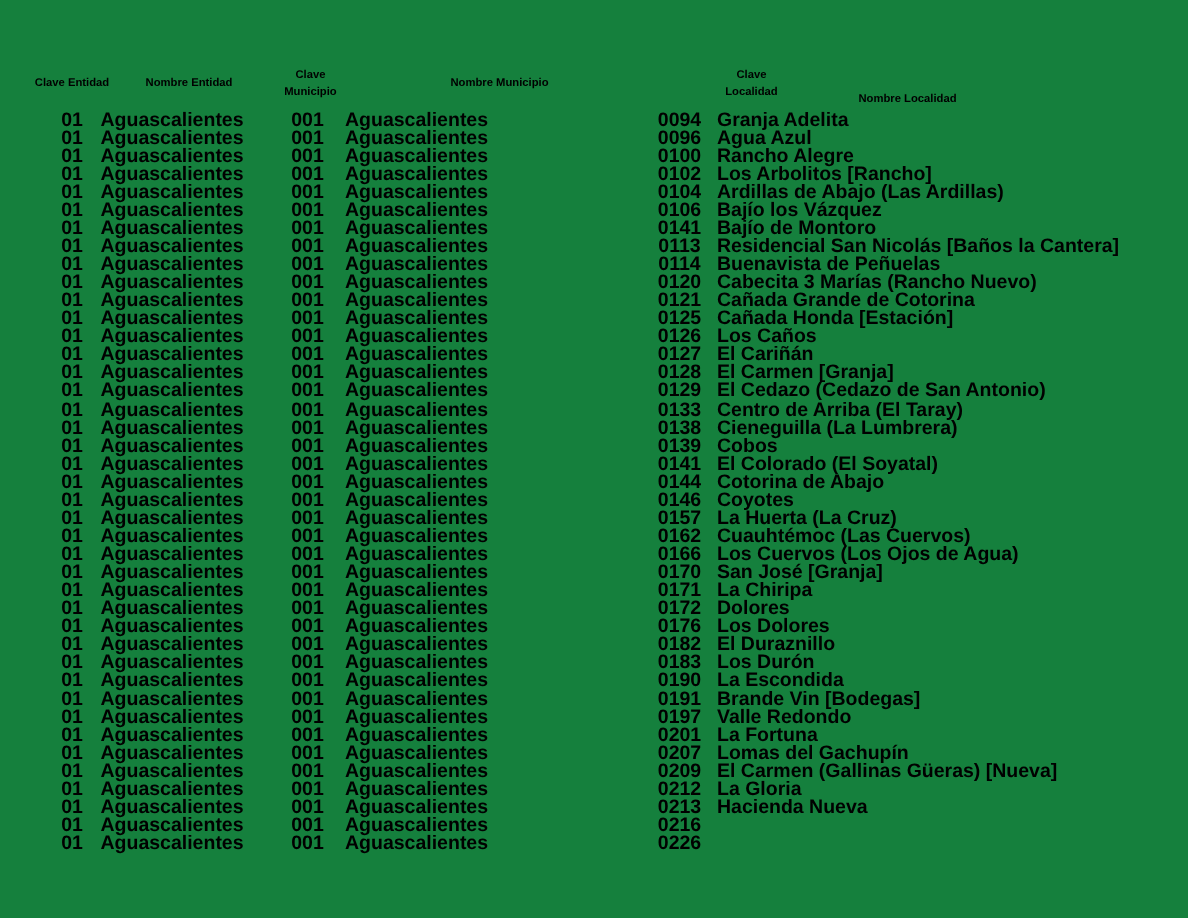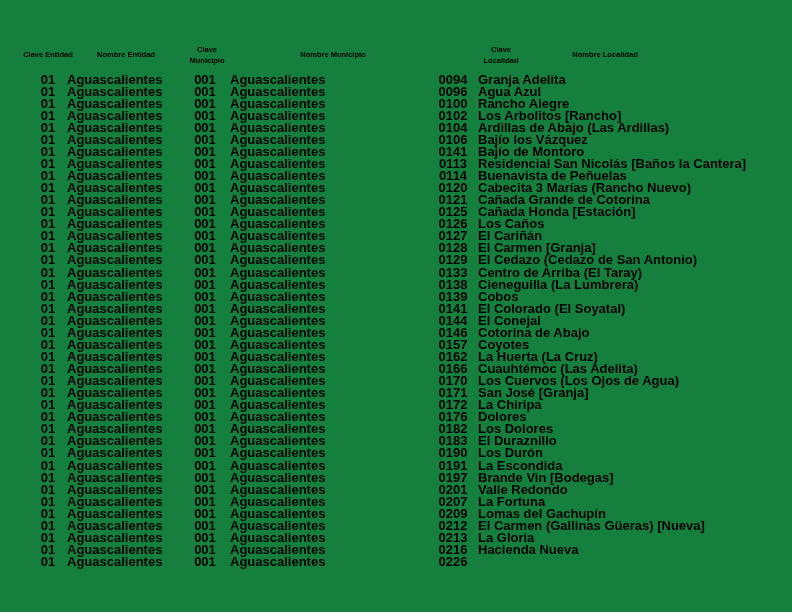--- a/index.html
+++ b/index.html
@@ -45,21 +45,21 @@
 </head>
 <body>
 
 <div class="page">
 
   <div class="hdr" style="left:23px;  width:50px;">Clave Entidad</div>
   <div class="hdr" style="left:66px;  width:120px;">Nombre Entidad</div>
   <div class="hdr" style="left:182px; width:50px;">Clave Municipio</div>
   <div class="hdr" style="left:273px; width:120px;">Nombre Municipio</div>
   <div class="hdr" style="left:428px; width:50px;margin-left:48px;">Clave Localidad</div>
-  <div class="hdr" style="left:545px; width:120px;">Nombre Localidad</div>
+  <div class="hdr" style="left:545px; width:120px;margin-top:11px;">Nombre Localidad</div>
 
   <div class="col center" id="col-clave-entidad" style="left:28px;  width:40px;">
       <div class="cell">01</div>
       <div class="cell">01</div>
       <div class="cell">01</div>
       <div class="cell">01</div>
       <div class="cell">01</div>
       <div class="cell">01</div>
       <div class="cell">01</div>
       <div class="cell">01</div>
@@ -283,25 +283,24 @@
       <div class="cell">Cañada Grande de Cotorina</div>
       <div class="cell">Cañada Honda [Estación]</div>
       <div class="cell">Los Caños</div>
       <div class="cell">El Cariñán</div>
       <div class="cell">El Carmen [Granja]</div>
       <div class="cell">El Cedazo (Cedazo de San Antonio)</div>
       <div class="cell">Centro de Arriba (El Taray)</div>
       <div class="cell">Cieneguilla (La Lumbrera)</div>
       <div class="cell">Cobos</div>
       <div class="cell">El Colorado (El Soyatal)</div>
-      <div class="cell">El Conejal</div>
       <div class="cell">Cotorina de Abajo</div>
       <div class="cell">Coyotes</div>
       <div class="cell">La Huerta (La Cruz)</div>
-      <div class="cell">Cuauhtémoc (Las Adelita)</div>
+      <div class="cell">Cuauhtémoc (Las Cuervos)</div>
       <div class="cell">Los Cuervos (Los Ojos de Agua)</div>
       <div class="cell">San José [Granja]</div>
       <div class="cell">La Chiripa</div>
       <div class="cell">Dolores</div>
       <div class="cell">Los Dolores</div>
       <div class="cell">El Duraznillo</div>
       <div class="cell">Los Durón</div>
       <div class="cell">La Escondida</div>
       <div class="cell">Brande Vin [Bodegas]</div>
       <div class="cell">Valle Redondo</div>

